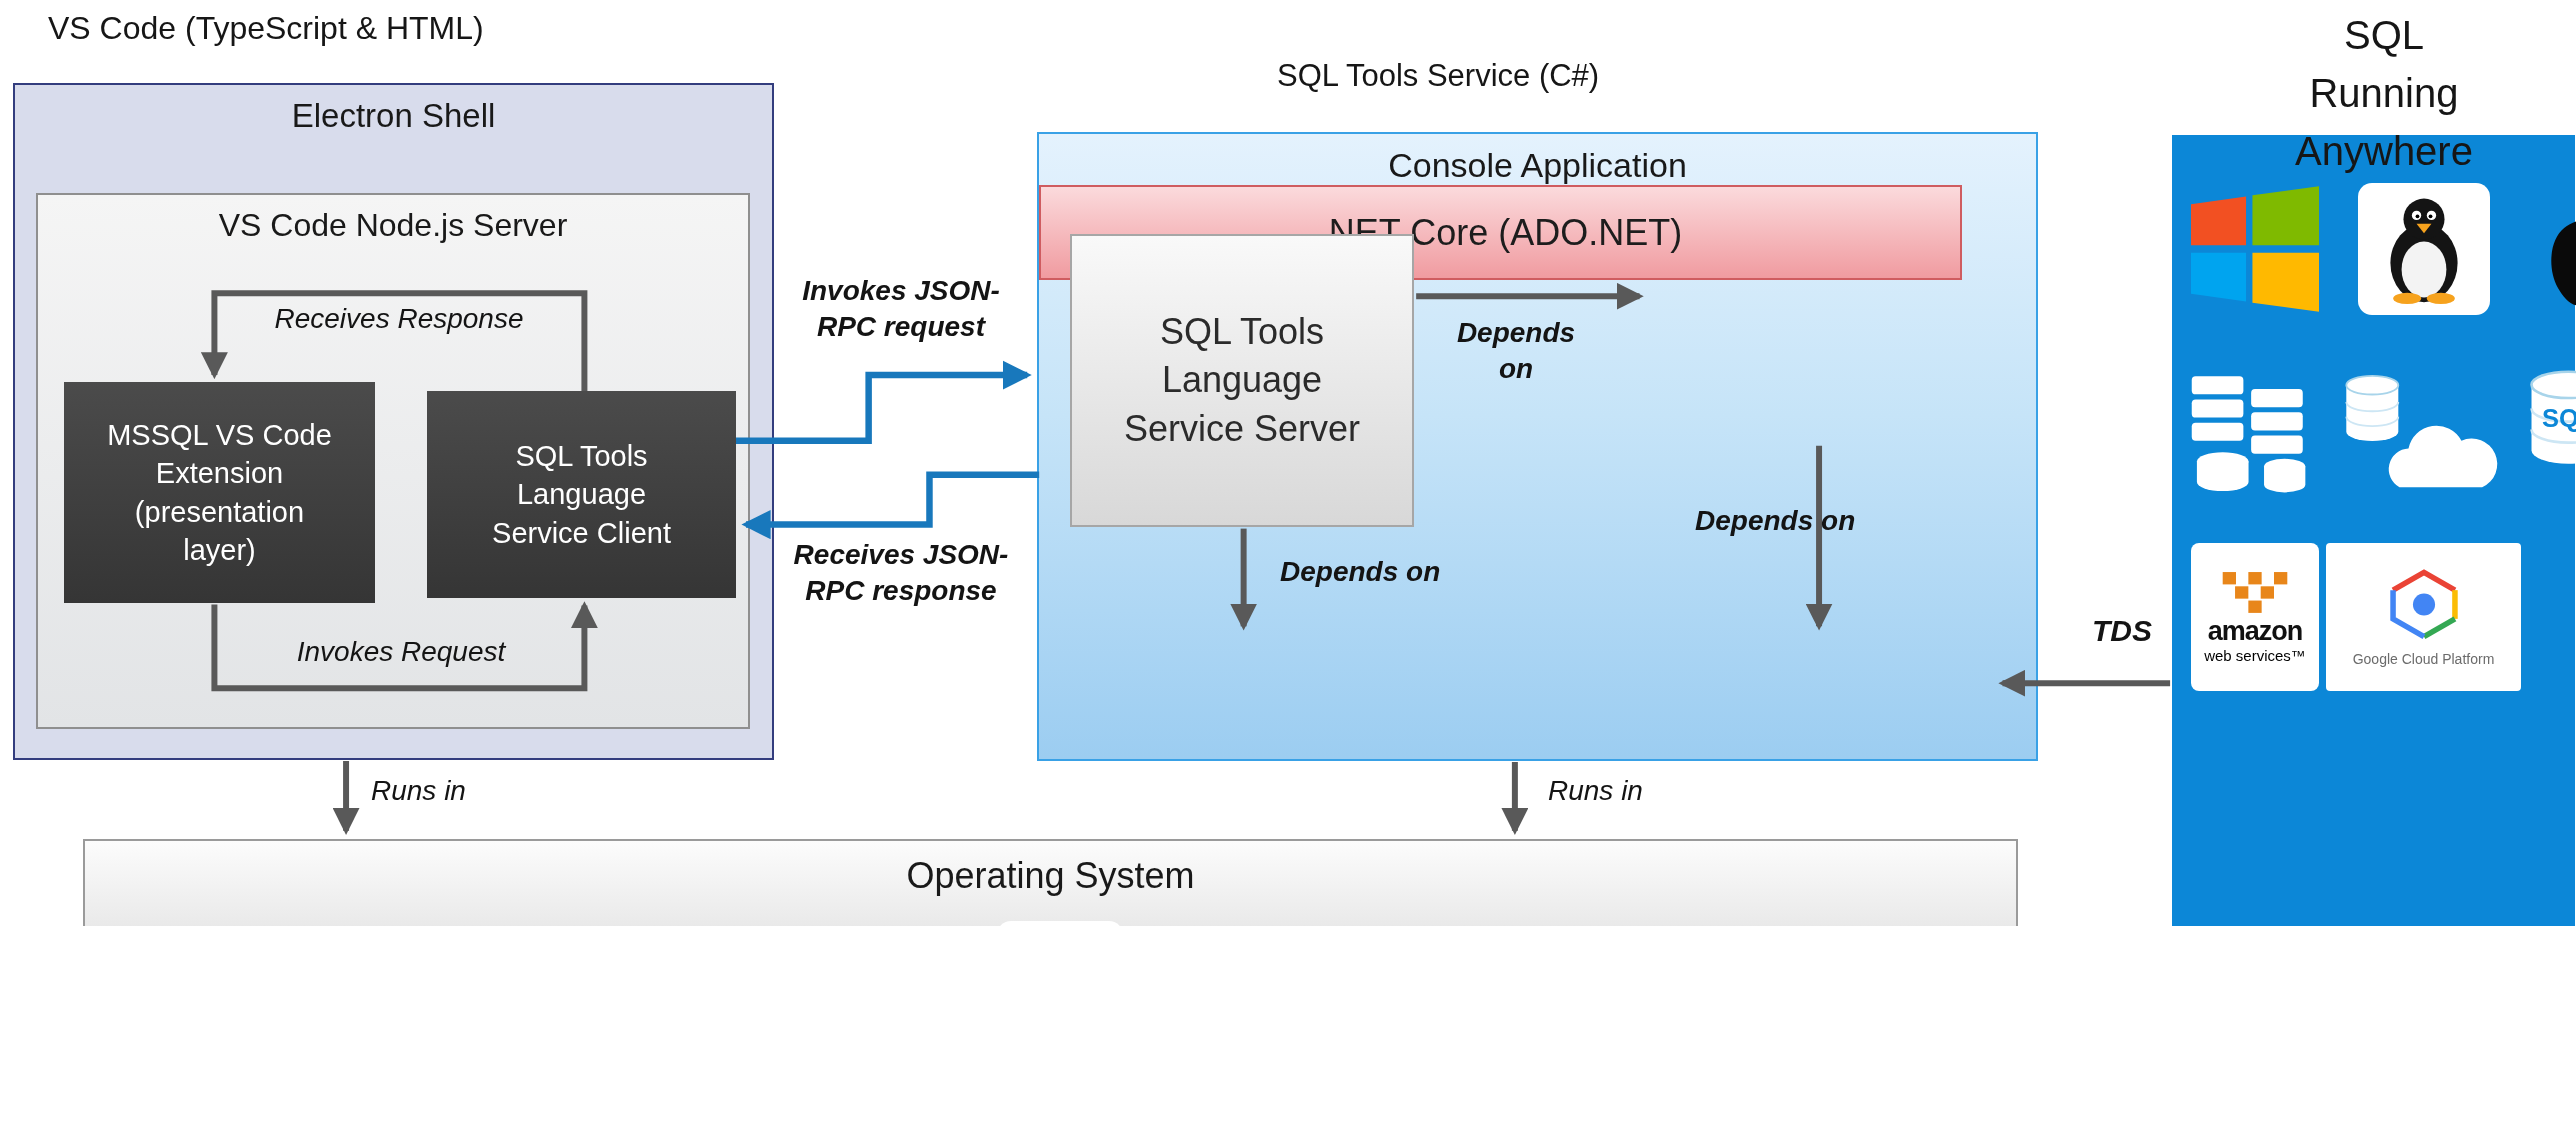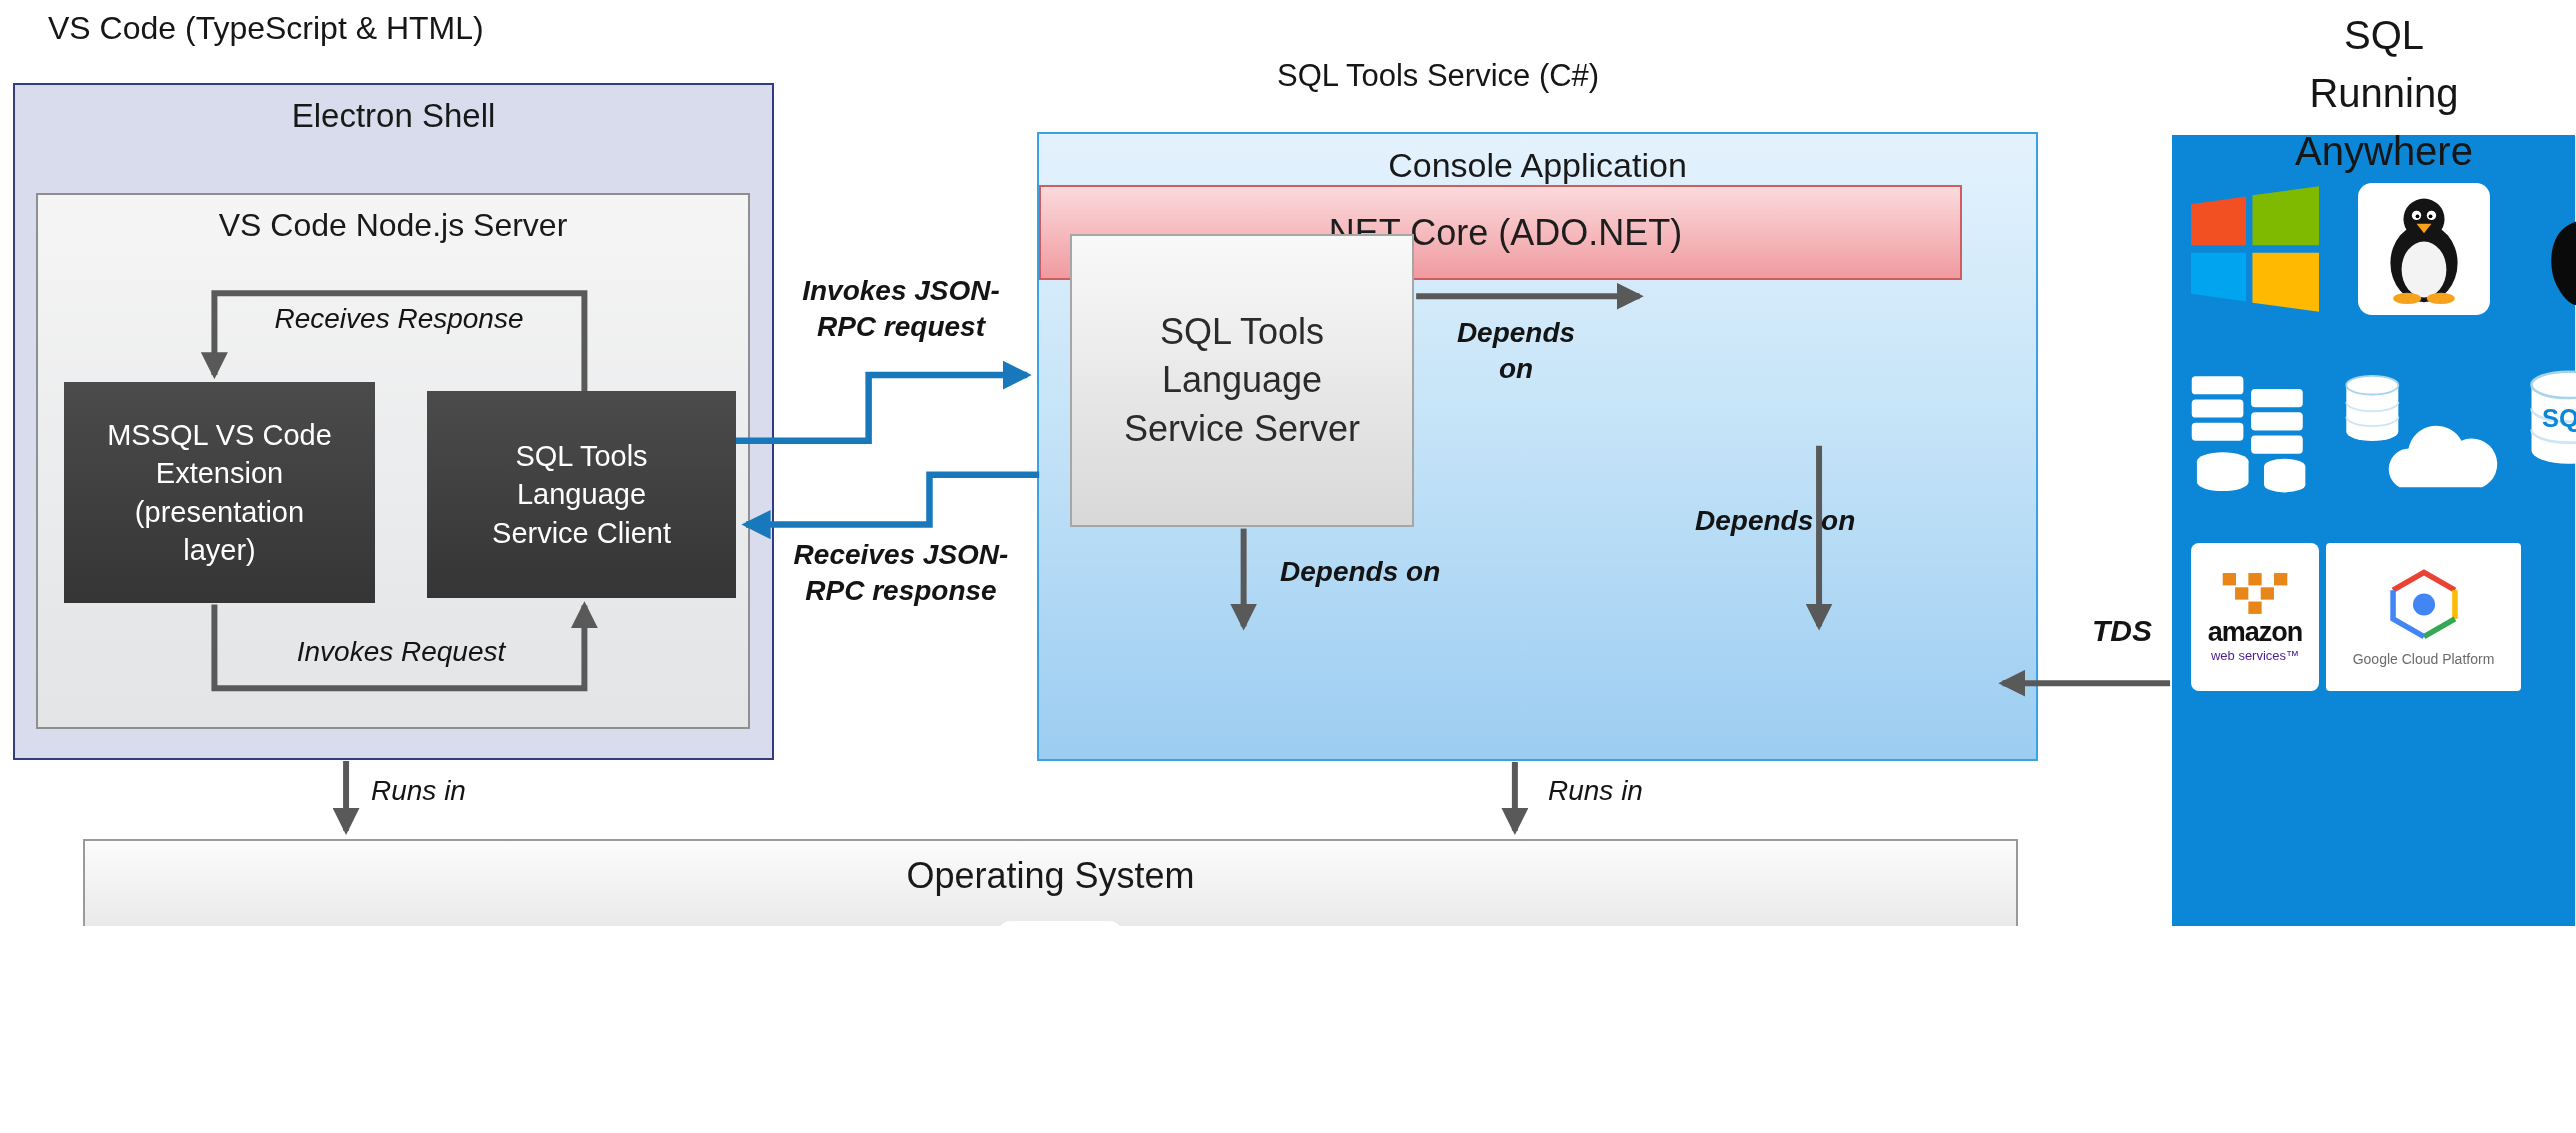--- a/index.html
+++ b/index.html
@@ -56,21 +56,21 @@
   .cell { display:flex; align-items:center; justify-content:center; }
 
   .tile-white { background:#ffffff; border-radius:14px; width:132px; height:132px;
                 display:flex; align-items:center; justify-content:center; }
   .tile-docker { background:#cbe3f3; border-radius:10px; width:144px; height:134px;
                  display:flex; flex-direction:column; align-items:center; justify-content:center; gap:4px; }
   .docker-txt { font-size:27px; font-weight:700; color:#1b3d5c; }
   .tile-aws { background:#ffffff; border-radius:8px; width:128px; height:148px;
               display:flex; flex-direction:column; align-items:center; justify-content:center; }
   .aws-name { font-size:27px; font-weight:700; color:#111111; letter-spacing:-1px; margin-top:2px; }
-  .aws-sub { font-size:13px; color:#4c1d95; }
+  .aws-sub { font-size:15px; color:#000000; }
   .tile-gcp { background:#ffffff; border-radius:4px; width:195px; height:148px;
               display:flex; flex-direction:column; align-items:center; justify-content:center; gap:10px; }
   .gcp-txt { font-size:14px; color:#6b6b6b; }
 
   #anywhere svg text, svg text { font-family:"Liberation Sans", sans-serif; }
   .db-txt { font-size:20px; font-weight:700; fill:#0c87d7; }
 
   
   #arrow-layer { position:absolute; left:0; top:0; z-index:5; pointer-events:none; }
   .pd { stroke:#595959; stroke-width:6; fill:none; marker-end:url(#mD); }

